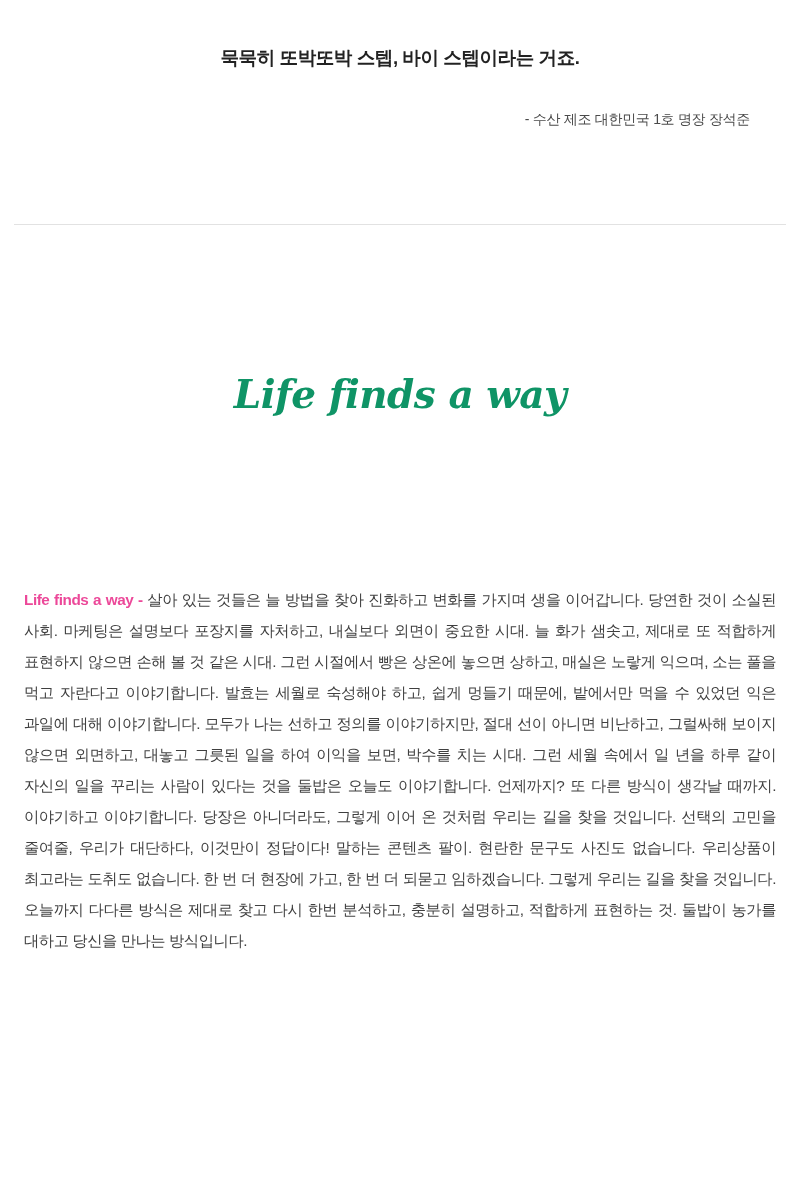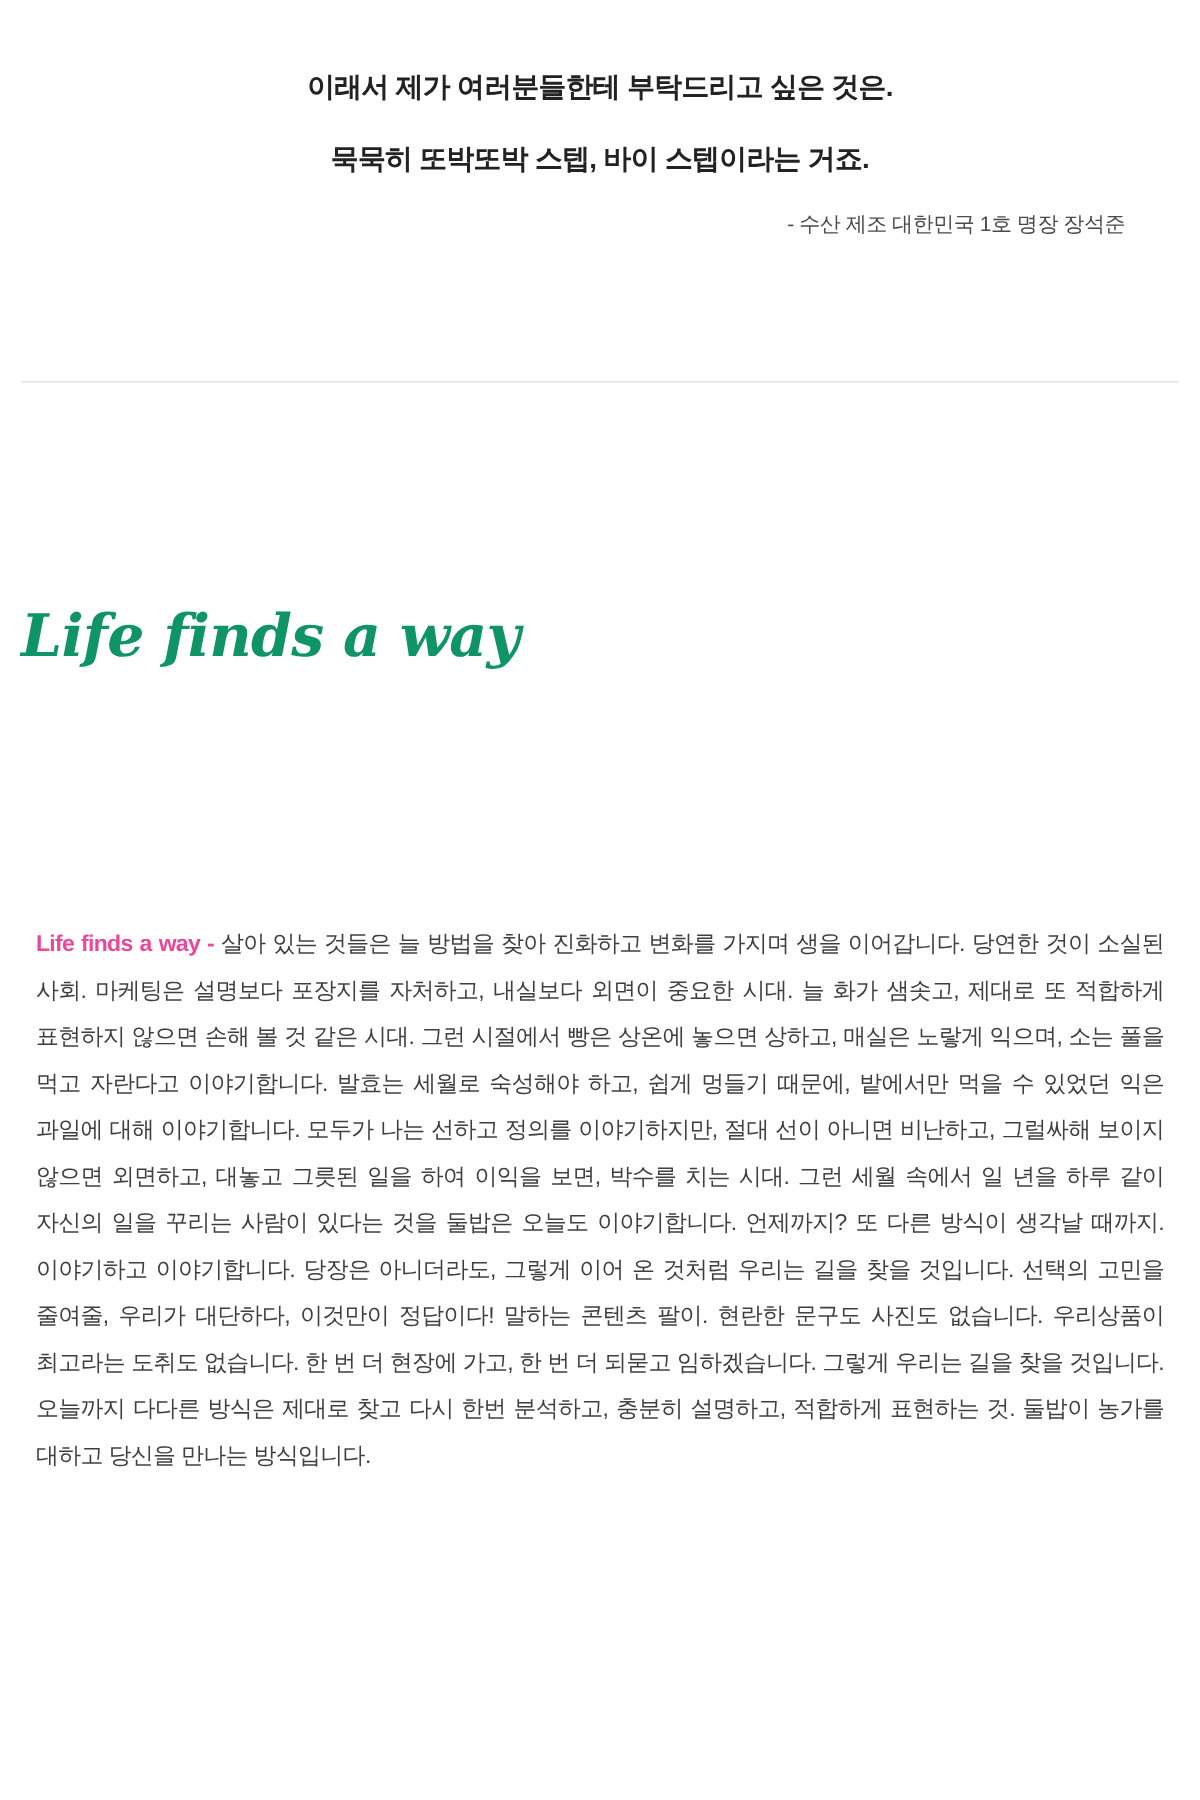--- a/index.html
+++ b/index.html
@@ -29,39 +29,40 @@
     text-align: center;
   }
   .quote-line {
     font-size: 18.5px;
     font-weight: bold;
     line-height: 30px;
     color: #222222;
     letter-spacing: -0.4px;
   }
   .quote-attrib {
-    margin-top: 20px;
+    margin-top: 38px;
     padding-right: 36px;
     text-align: right;
     font-size: 14px;
     color: #4a4a4a;
     letter-spacing: -0.3px;
   }
 
   
   .rule {
     height: 1px;
     background: #e2e2e2;
     border: 0;
     margin: 0;
   }
   .rule-top { margin-top: 95px; }
 
   
   .title-wrap {
+    text-align: center;
     padding-top: 122px;
   }
   .big-title {
     display: inline-block;
     font-family: "DejaVu Serif", serif;
     font-style: italic;
     font-weight: bold;
     font-size: 39px;
     line-height: 1.1;
     color: #0f9466;
@@ -85,21 +86,20 @@
     font-weight: bold;
     color: #ec4899;
   }
 </style>
 </head>
 <body>
 
 <div class="page">
 
   <section class="quote-block">
-    <p class="quote-line">이래서 제가 여러분들한테 부탁드리고 싶은 것은.</p>
     <p class="quote-line">묵묵히 또박또박 스텝, 바이 스텝이라는 거죠.</p>
     <p class="quote-attrib">- 수산 제조 대한민국 1호 명장 장석준</p>
   </section>
 
   <hr class="rule rule-top">
 
   <div class="title-wrap">
     <h1 class="big-title">Life finds a way</h1>
   </div>
 

